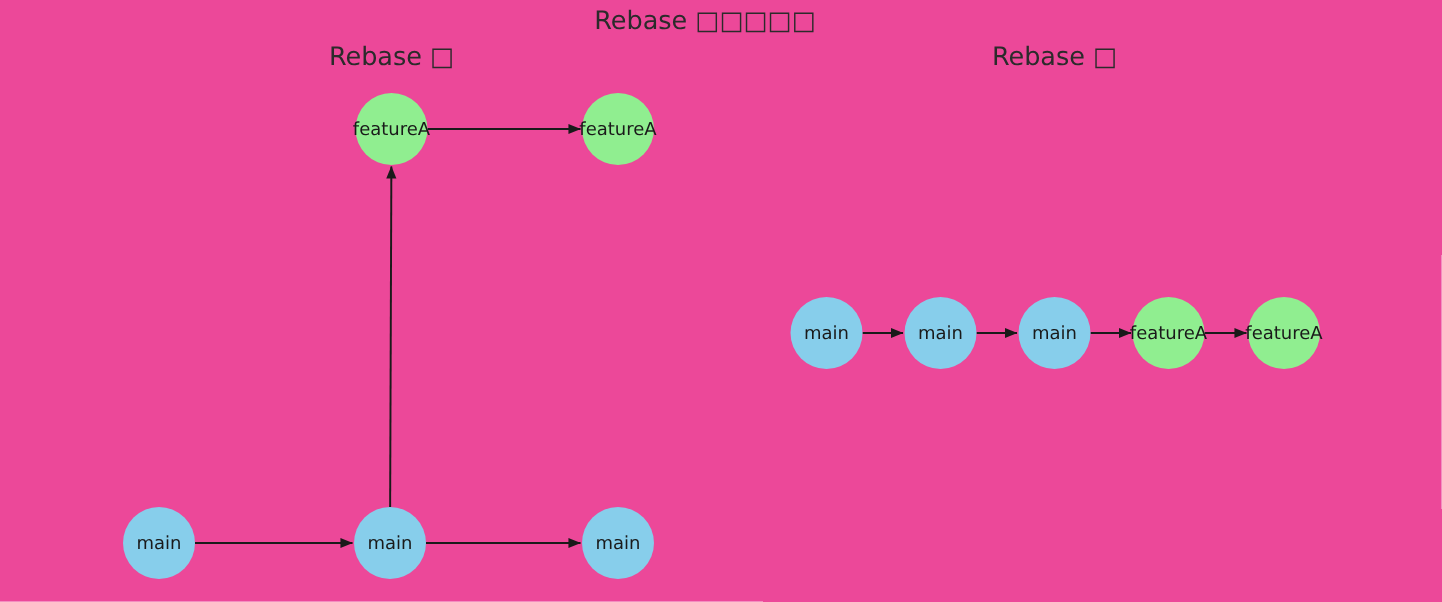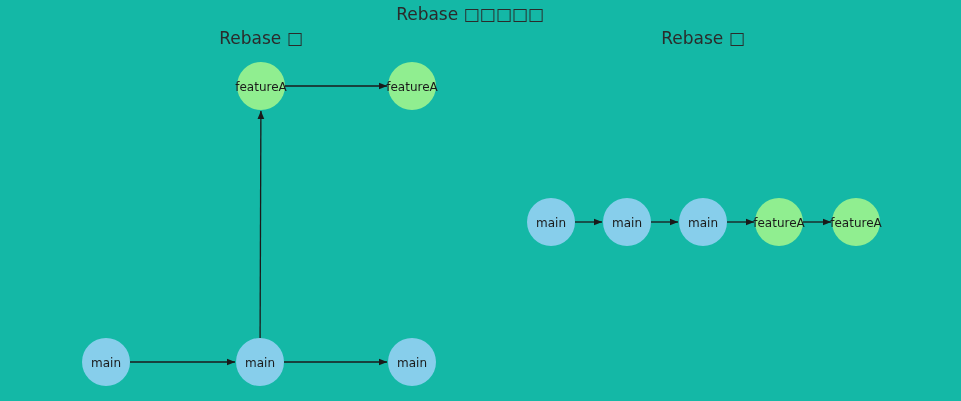--- a/index.html
+++ b/index.html
@@ -12,21 +12,21 @@
     font-family: "DejaVu Sans", "Liberation Sans", sans-serif;
     width: 961px;
     height: 401px;
     overflow: hidden;
     position: relative;
   }
   #canvas-root {
     position: relative;
     width: 961px;
     height: 401px;
-    background: #14b8a6;
+    background: #ec4899;
   }
   svg#graph-svg {
     position: absolute;
     left: 0;
     top: 0;
     width: 961px;
     height: 401px;
     display: block;
   }
   .graph-title {

